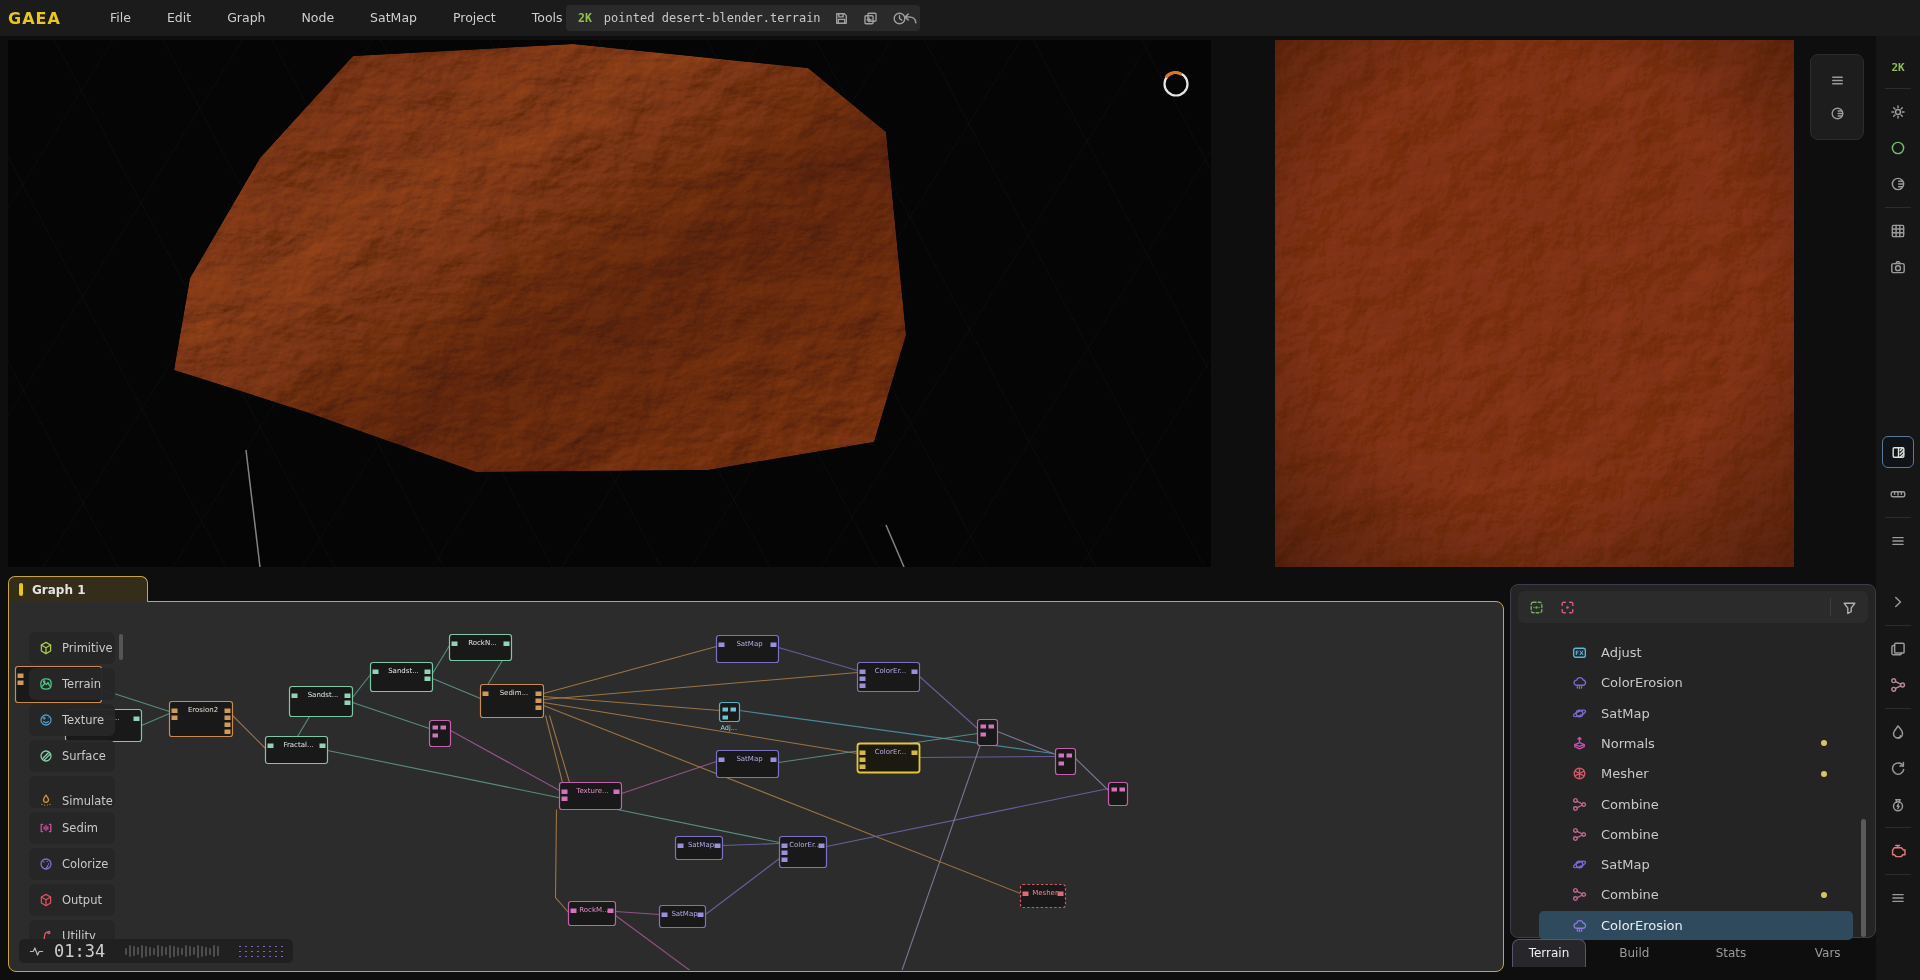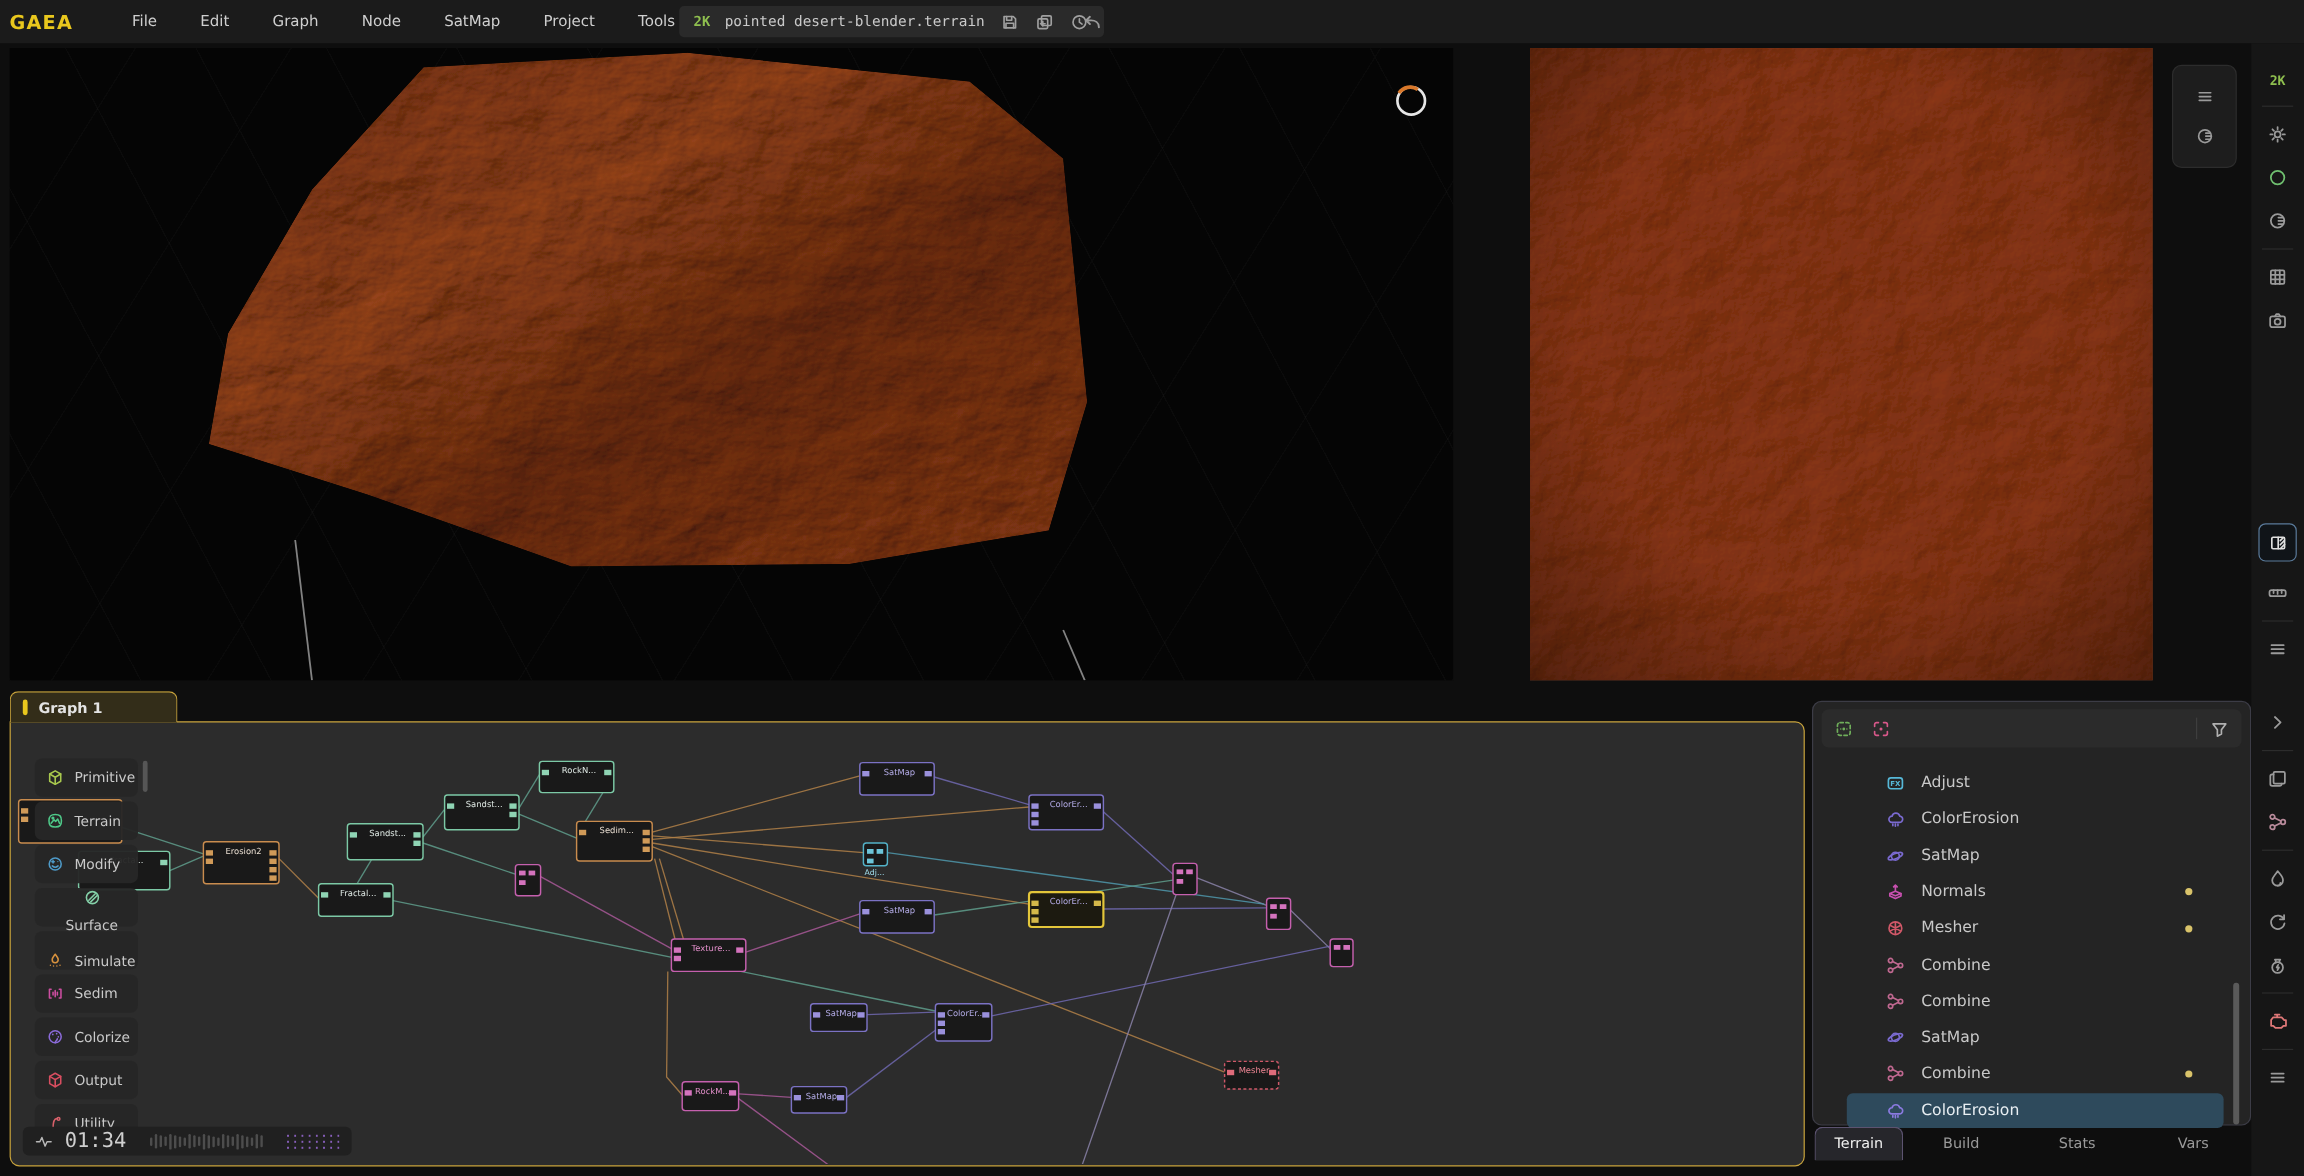--- a/index.html
+++ b/index.html
@@ -522,23 +522,23 @@
         </div>
         <div class="cat-item" style="top: 72px;">
           <span class="ic" style="color:#4e9ac8">
             <svg viewBox="0 0 16 16" fill="none" stroke="currentColor" stroke-width="1.3" stroke-linecap="round" stroke-linejoin="round">
               <circle cx="8" cy="8" r="5"></circle>
               <path d="M5.2 6.2h2M6.2 5.2v2"></path>
               <circle cx="10.2" cy="6" r=".5" fill="currentColor" stroke="none"></circle>
               <path d="M5.6 9.6c1.5 1.4 3.3 1.4 4.8 0"></path>
             </svg>
           </span>
-          <span class="clabel">Modify</span>
-        </div>
-        <div class="cat-item" style="top: 108px; flex-direction: column;">
+          <span class="clabel">Texture</span>
+        </div>
+        <div class="cat-item" style="top: 108px;">
           <span class="ic" style="color:#84d0a8">
             <svg viewBox="0 0 16 16" fill="none" stroke="currentColor" stroke-width="1.3" stroke-linecap="round" stroke-linejoin="round">
               <circle cx="8" cy="8" r="5"></circle>
               <path d="M5 10.2l5.4-5.4M6.6 11.6L12 6.2"></path>
             </svg>
           </span>
           <span class="clabel">Surface</span>
         </div>
         <div class="cat-item" style="top: 144px; align-items: flex-end;">
           <span class="ic" style="color:#d8923e">

